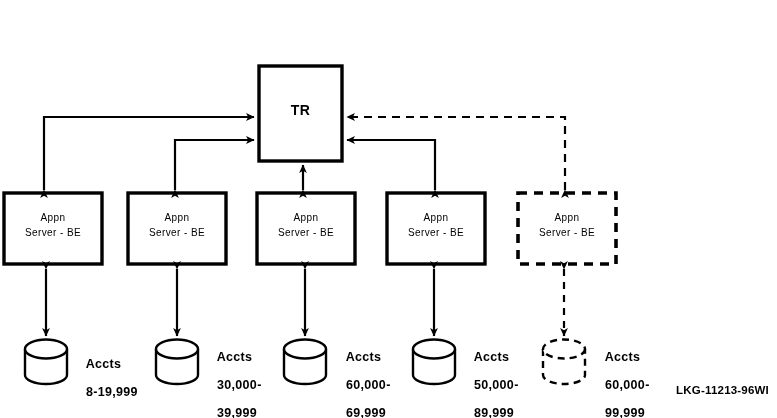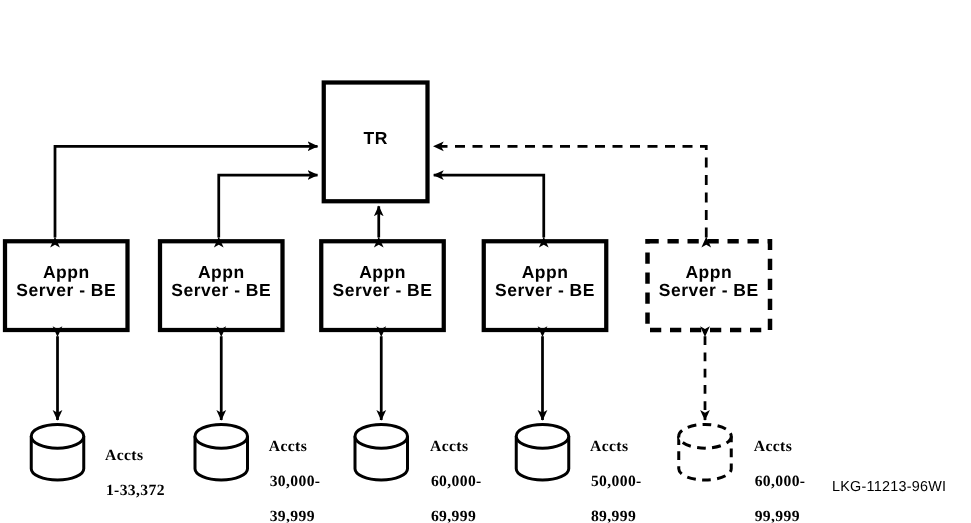--- a/index.html
+++ b/index.html
@@ -1,26 +1,26 @@
 <!DOCTYPE html>
 <html><head>
 <meta charset="utf-8">
 <style>
   html,body{margin:0;padding:0;background:#ffffff;}
   body{width:777px;height:418px;position:relative;overflow:hidden;
        font-family:"Liberation Sans", sans-serif;color:#000;}
   #canvas{position:absolute;left:0;top:0;width:777px;height:400px;}
   svg{position:absolute;left:0;top:0;width:777px;height:418px;}
-  .node-label{position:absolute;text-align:center;font-weight:bold;
-              font-size:14px;line-height:15px;letter-spacing:.4px;}
+  .node-label{position:absolute;text-align:center;font-weight:normal;
+              font-size:10px;line-height:15px;letter-spacing:.4px;}
   .tr-label{font-size:14px;font-weight:bold;}
   .db-label{position:absolute;font-weight:bold;font-size:12.5px;
-            line-height:14px;letter-spacing:.3px;white-space:pre;font-family:Liberation Serif, serif;}
-  .caption{position:absolute;right:20px;bottom:4px;font-size:11.5px;
-           font-weight:normal;letter-spacing:.2px;}
+            line-height:14px;letter-spacing:.3px;white-space:pre;}
+  .caption{position:absolute;right:8px;bottom:4px;font-size:11.5px;
+           font-weight:bold;letter-spacing:.2px;}
 </style>
 </head>
 <body>
 
 <div id="canvas">
 
   <svg viewBox="0 0 777 418">
     <defs>
       <marker id="ah" markerWidth="9" markerHeight="9" refX="8" refY="4.5" orient="auto" markerUnits="userSpaceOnUse">
         <path d="M0,0.6 L8.6,4.5 L0,8.4 L2.2,4.5 Z" fill="#000"></path>
@@ -94,21 +94,21 @@
     <span>Appn</span><br>
     <span>Server - BE</span>
   </div>
   <div class="node-label" style="left:518px;top:210px;width:98px;">
     <span>Appn</span><br>
     <span>Server - BE</span>
   </div>
 
   <div class="db-label" style="left:71px;top:343px;">
     <span>Accts</span><br>
-    <span>1-33,372</span>
+    <span>8-19,999</span>
   </div>
   <div class="db-label" style="left:202px;top:336px;">
     <span>Accts</span><br>
     <span>30,000-</span><br>
     <span>39,999</span>
   </div>
   <div class="db-label" style="left:331px;top:336px;">
     <span>Accts</span><br>
     <span>60,000-</span><br>
     <span>69,999</span>

